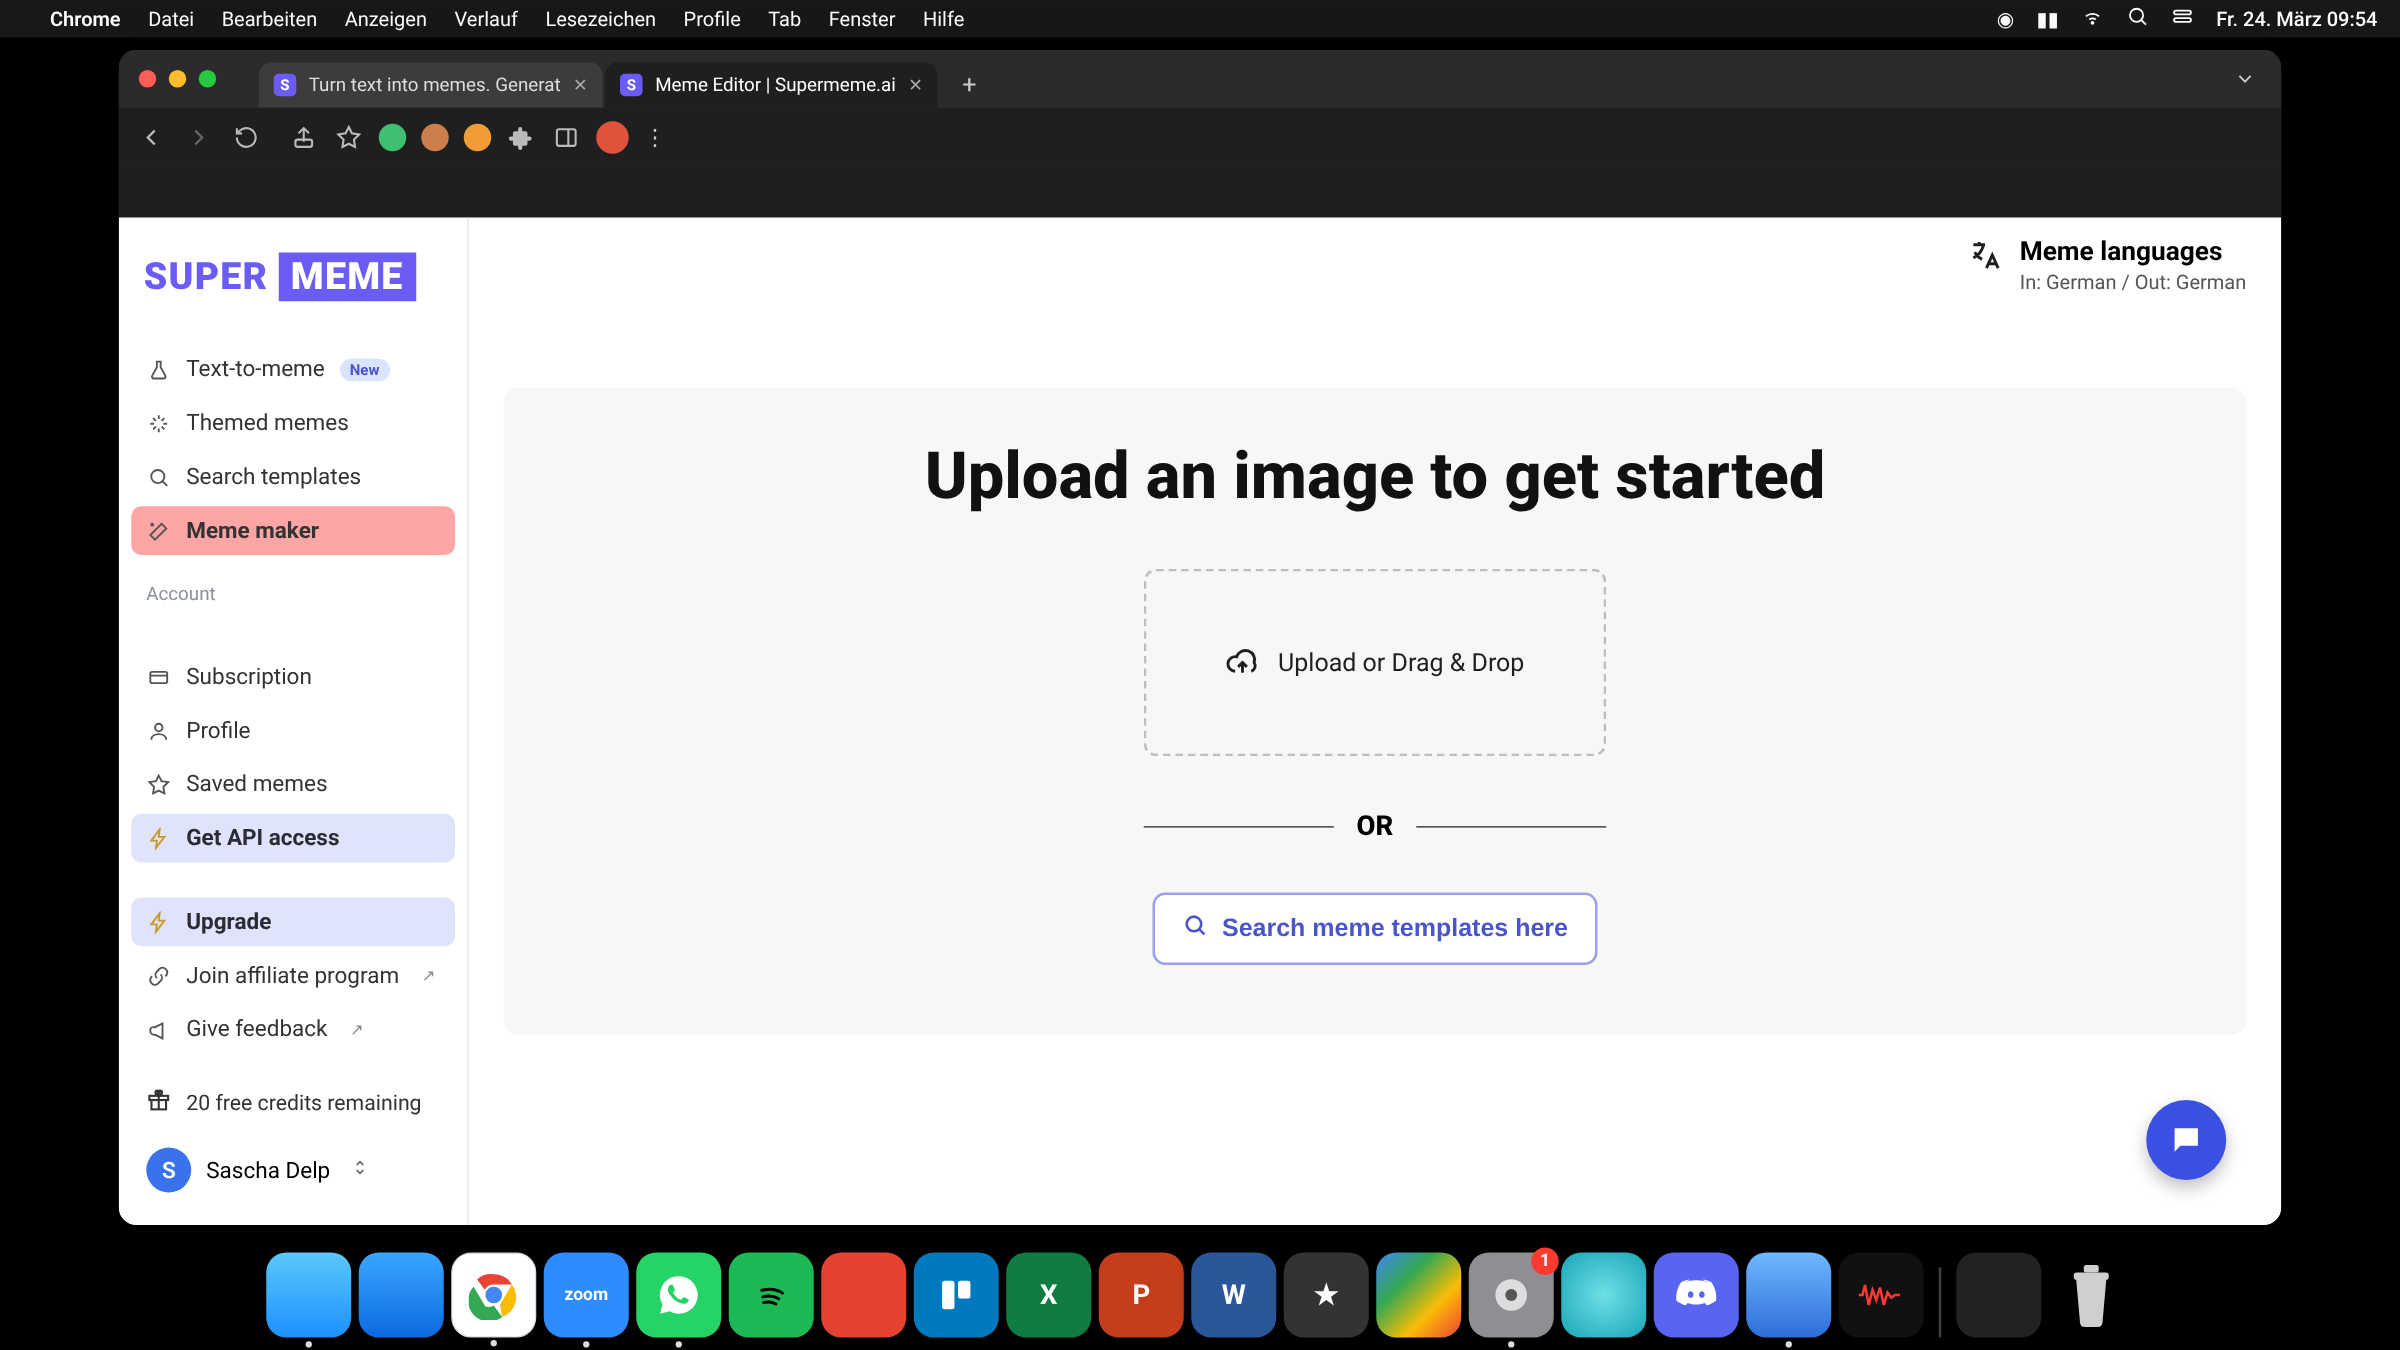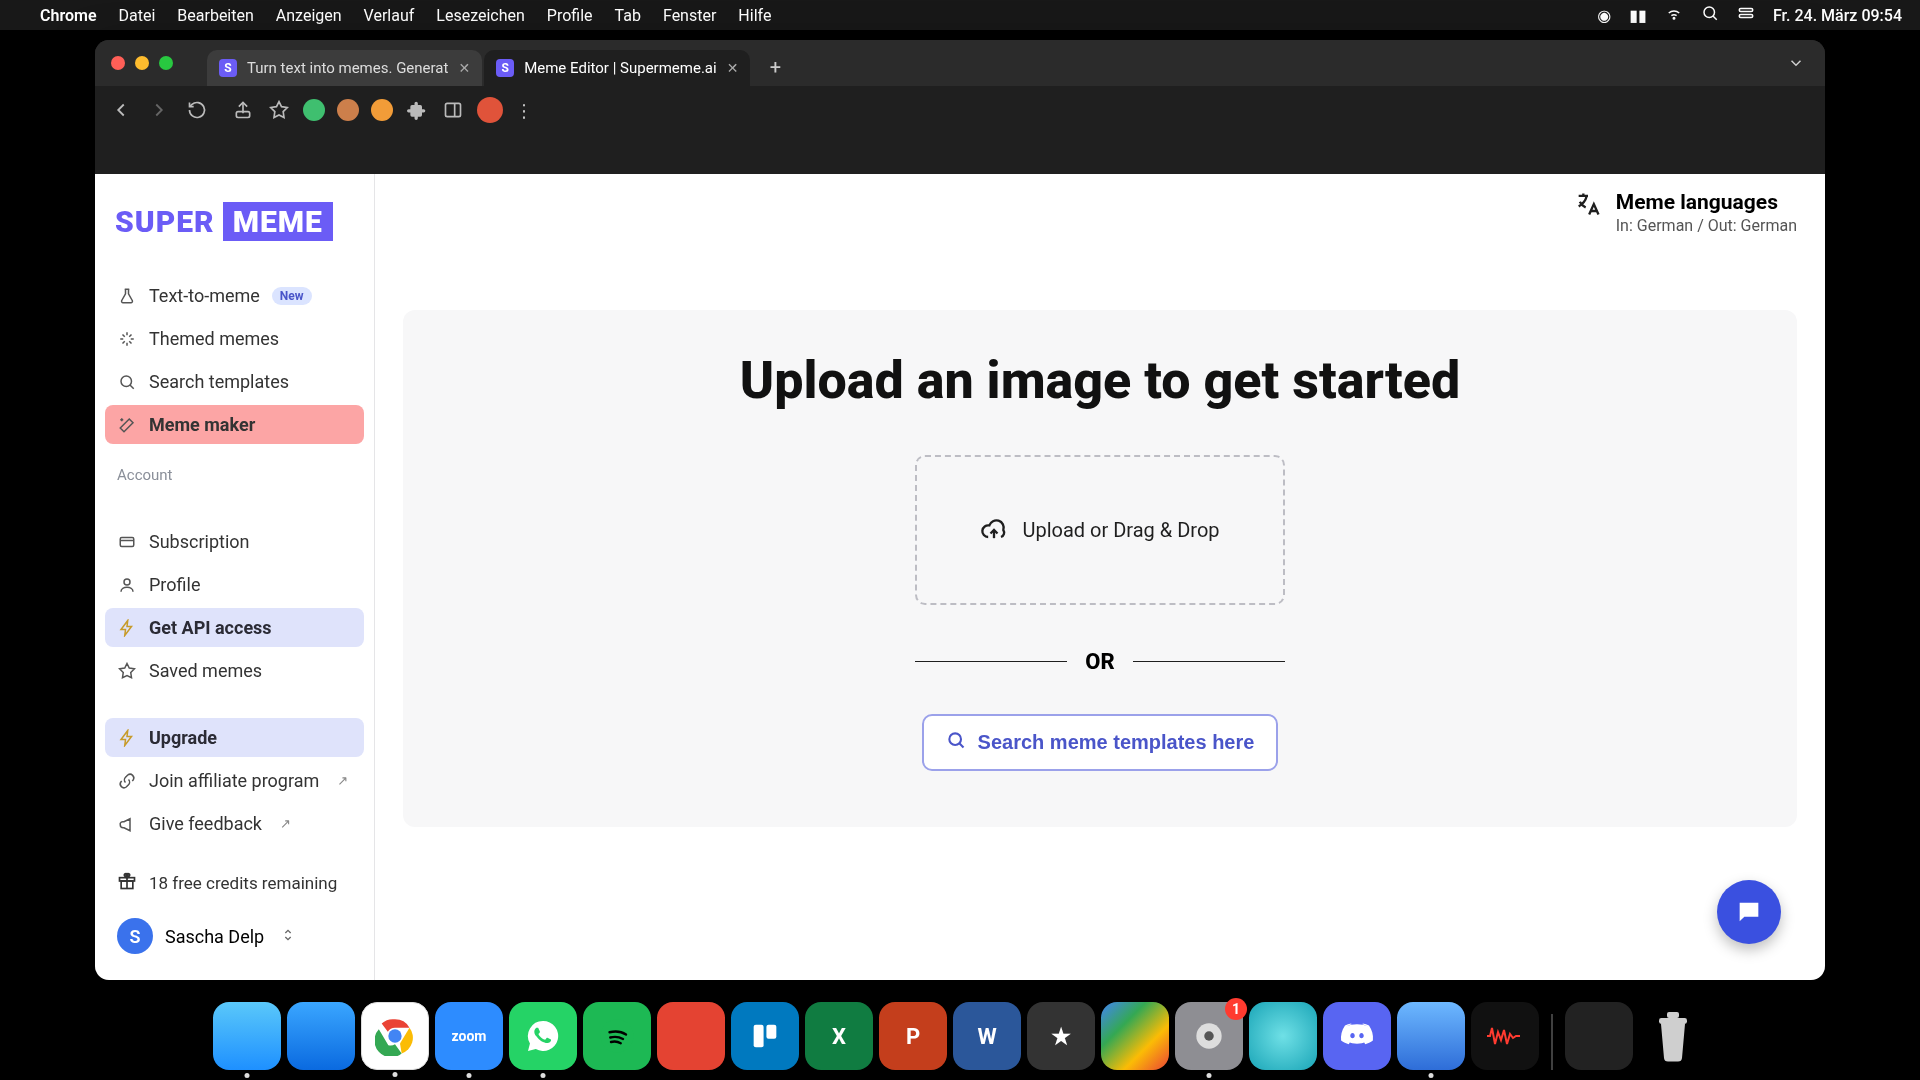--- a/index.html
+++ b/index.html
@@ -393,35 +393,35 @@
         </div>
         <div class="nav-item">
           <span class="icon">
               <svg width="18" height="18" viewBox="0 0 24 24" fill="none" stroke="currentColor" stroke-width="2">
                 <circle cx="12" cy="8" r="4"></circle>
                 <path d="M4 21c0-4 4-6 8-6s8 2 8 6"></path>
               </svg>
             </span>
           <span>Profile</span>
         </div>
+        <div class="nav-item">
+          <span class="icon">
+              <svg width="18" height="18" viewBox="0 0 24 24" fill="none" stroke="currentColor" stroke-width="2">
+                <path d="m12 2 3 6 7 1-5 5 1 7-6-3-6 3 1-7-5-5 7-1z"></path>
+              </svg>
+            </span>
+          <span>Saved memes</span>
+        </div>
         <div class="nav-item highlight">
           <span class="icon">
               <svg width="18" height="18" viewBox="0 0 24 24" fill="none" stroke="#c79b2a" stroke-width="2">
                 <path d="M13 2 4 14h6l-1 8 9-12h-6z"></path>
               </svg>
             </span>
           <span>Get API access</span>
-        </div>
-        <div class="nav-item">
-          <span class="icon">
-              <svg width="18" height="18" viewBox="0 0 24 24" fill="none" stroke="currentColor" stroke-width="2">
-                <path d="m12 2 3 6 7 1-5 5 1 7-6-3-6 3 1-7-5-5 7-1z"></path>
-              </svg>
-            </span>
-          <span>Saved memes</span>
         </div>
       </div>
 
       <div class="nav" style="margin-top:28px;">
         <div class="nav-item highlight">
           <span class="icon">
               <svg width="18" height="18" viewBox="0 0 24 24" fill="none" stroke="#c79b2a" stroke-width="2">
                 <path d="M13 2 4 14h6l-1 8 9-12h-6z"></path>
               </svg>
             </span>
@@ -450,21 +450,21 @@
 
       <div class="sidebar-spacer"></div>
 
       <div class="credits">
         <span class="icon"><svg width="20" height="20" viewBox="0 0 24 24" fill="none" stroke="currentColor" stroke-width="2">
               <rect x="3" y="8" width="18" height="4"></rect>
               <path d="M12 8v13"></path>
               <rect x="5" y="12" width="14" height="9"></rect>
               <path d="M12 8c-3 0-5-5-1-5 2 0 3 3 1 5zM12 8c3 0 5-5 1-5-2 0-3 3-1 5z"></path>
             </svg></span>
-        <span>18 free credits remaining</span>
+        <span>20 free credits remaining</span>
       </div>
 
       <div class="user-row">
         <span class="user-avatar">S</span>
         <span>Sascha Delp</span>
         <span class="chev"><svg width="16" height="16" viewBox="0 0 24 24" fill="none" stroke="currentColor" stroke-width="2">
               <path d="m8 9 4-4 4 4"></path>
               <path d="m8 15 4 4 4-4"></path>
             </svg></span>
       </div>

